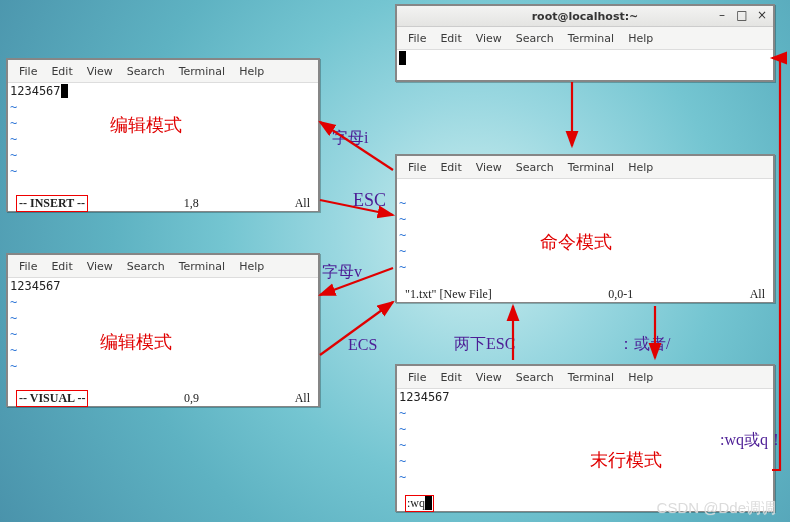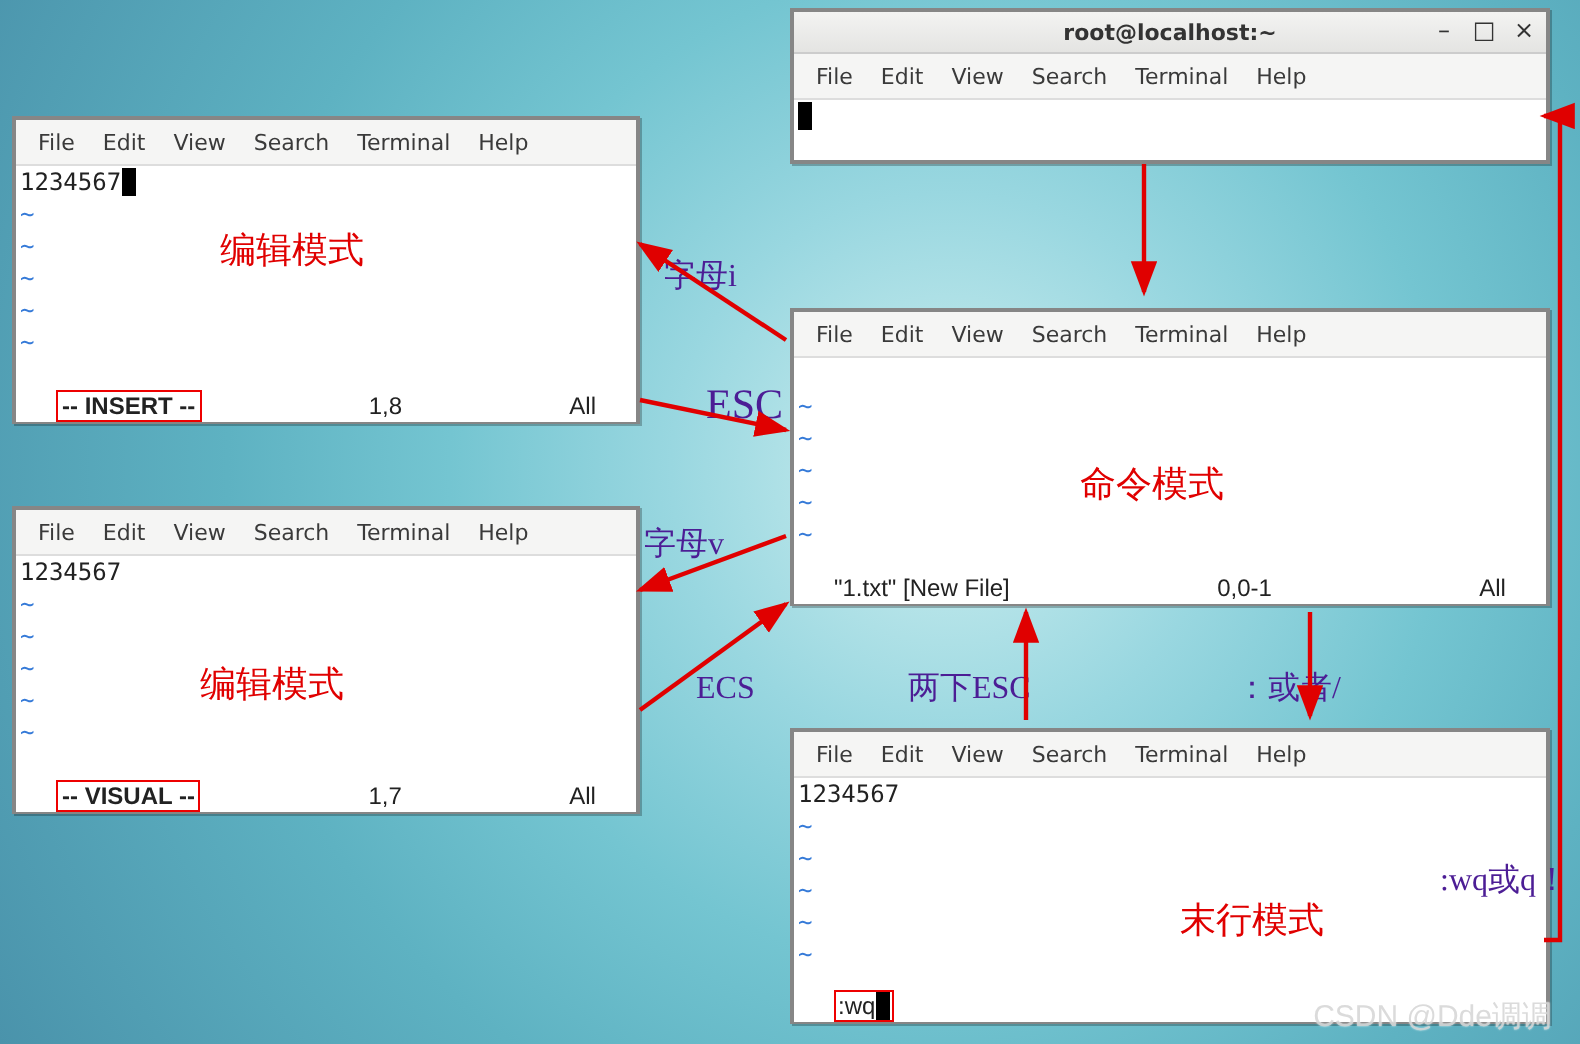--- a/index.html
+++ b/index.html
@@ -15,21 +15,21 @@
 .titlebar .ctl span{width:14px;text-align:center;}
 .menubar{height:20px;background:#f5f5f4;border-bottom:1px solid #ddd;display:flex;align-items:center;
   gap:0;padding:1px 4px;font-size:11px;color:#3a3a3a;}
 .menubar span{padding:0 7px;}
 .term{background:#fff;font-family:"DejaVu Sans Mono","Liberation Mono",monospace;
   font-size:12px;color:#222;position:relative;width:100%;box-sizing:border-box;}
 .term .ln{white-space:pre;line-height:16px;padding-left:2px;}
 .tilde{color:#357ad8;}
 .cursor{display:inline-block;width:7px;height:14px;background:#000;vertical-align:text-bottom;}
 .statusbar{position:absolute;bottom:0;left:0;right:0;display:flex;justify-content:space-between;
-  font-family:Liberation Sans, sans-serif;font-size:12px;padding:0 20px;
+  font-family:Liberation Serif, serif;font-size:12px;padding:0 8px;
   background:#fff;align-items:center;height:16px;}
 .statusbar .mode{font-weight:bold;border:1.5px solid #e00;padding:0 2px;}
 .mlabel{position:absolute;color:#e00000;font-size:18px;font-family:"SimSun","Songti SC",serif;
   pointer-events:none;white-space:nowrap;}
 .tlabel{position:absolute;color:#4c1d95;font-size:14px;font-family:"SimSun","Songti SC",serif;
   pointer-events:none;white-space:nowrap;}
 .wm{position:absolute;right:14px;bottom:4px;color:#d8d8d8;font-size:15px;font-family:"SimHei",sans-serif;
   text-shadow:0 0 1px #fff;opacity:.9;text-align:right;}
 svg.arrows{position:absolute;left:0;top:0;pointer-events:none;}
 .hlred{border:1.5px solid #e00;padding:0 1px;}
@@ -95,21 +95,21 @@
   </div>
   <div class="term" style="height:128px;">
     <div class="ln"><span>1234567</span></div>
     <div class="ln tilde">~</div>
       <div class="ln tilde">~</div>
       <div class="ln tilde">~</div>
     <div class="ln tilde">~</div>
       <div class="ln tilde">~</div>
     <div class="statusbar">
       <span class="mode">-- VISUAL --</span>
-      <span>1,7</span>
+      <span>0,9</span>
       <span>All</span>
     </div>
   </div>
 </div>
 <div class="mlabel" style="left:100px;top:330px;">编辑模式</div>
 
 <div class="win" style="left:395px;top:154px;width:376px;height:145px;">
   <div class="menubar">
     <span>File</span>
     <span>Edit</span>
@@ -153,21 +153,21 @@
     <div class="statusbar">
       <span class="hlred"><span>:wq</span><span class="cursor"></span></span>
       <span></span>
         <span></span>
     </div>
   </div>
 </div>
 <div class="mlabel" style="left:550px;top:448px;margin-left:40px;">末行模式</div>
 
 <div class="tlabel" style="left:332px;top:128px;font-size:16px;">字母i</div>
-<div class="tlabel" style="left:353px;top:190px;font-size:21px;">ESC</div>
+<div class="tlabel" style="left:353px;top:190px;font-size:18px;">ESC</div>
 <div class="tlabel" style="left:322px;top:262px;font-size:16px;">字母v</div>
 <div class="tlabel" style="left:348px;top:336px;font-size:16px;text-align:center;">ECS</div>
 <div class="tlabel" style="left:454px;top:334px;font-size:16px;">两下ESC</div>
 <div class="tlabel" style="left:618px;top:334px;font-size:16px;">：或者/</div>
 <div class="tlabel" style="left:720px;top:430px;font-size:16px;">:wq或q！</div>
 
 <svg class="arrows" width="790" height="522">
   <defs>
     <marker id="ah" markerWidth="10" markerHeight="10" refX="7" refY="3" orient="auto">
       <path d="M0,0 L8,3 L0,6 Z" fill="#e00000"></path>

